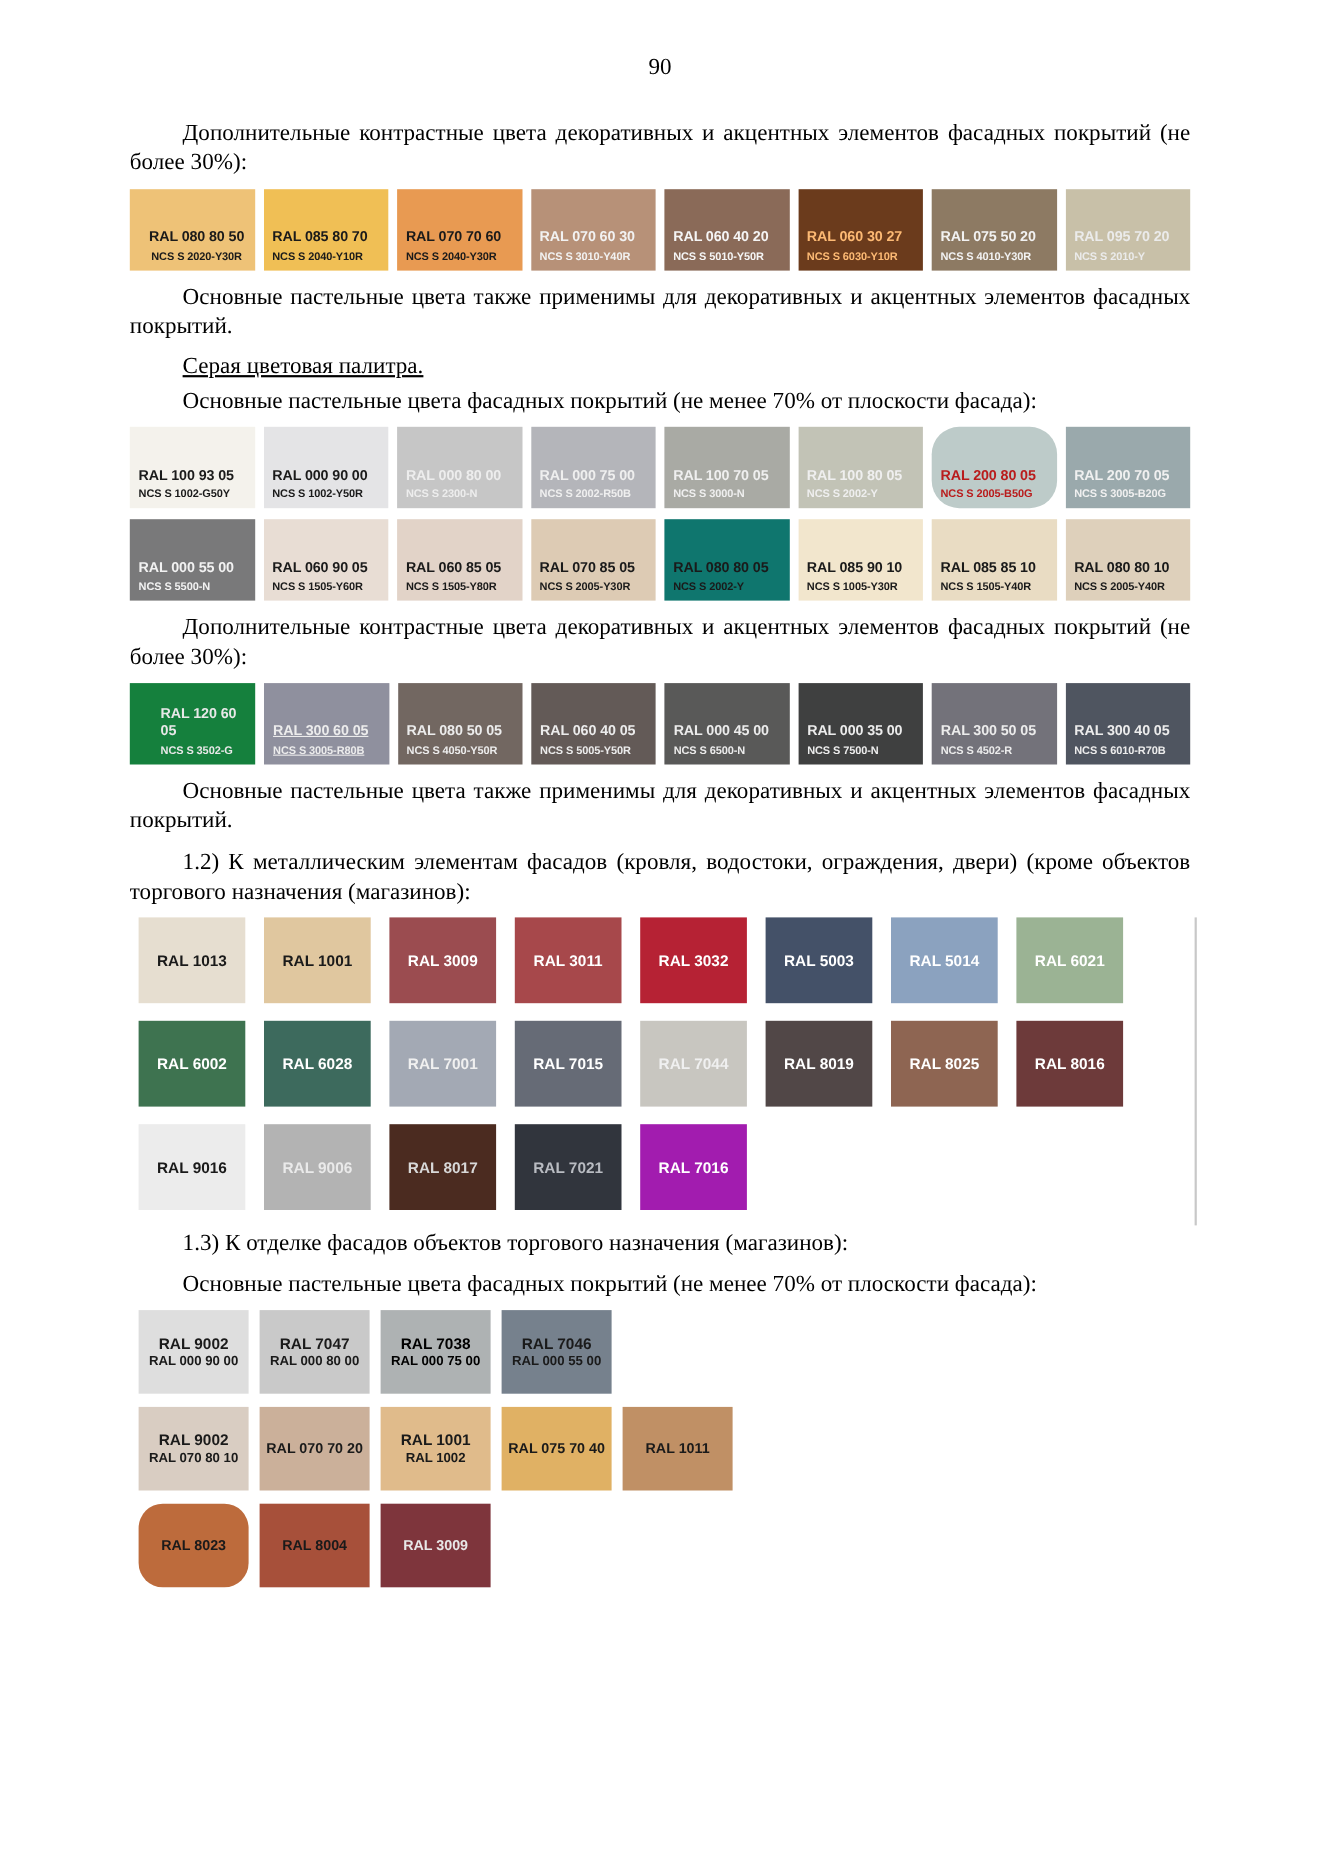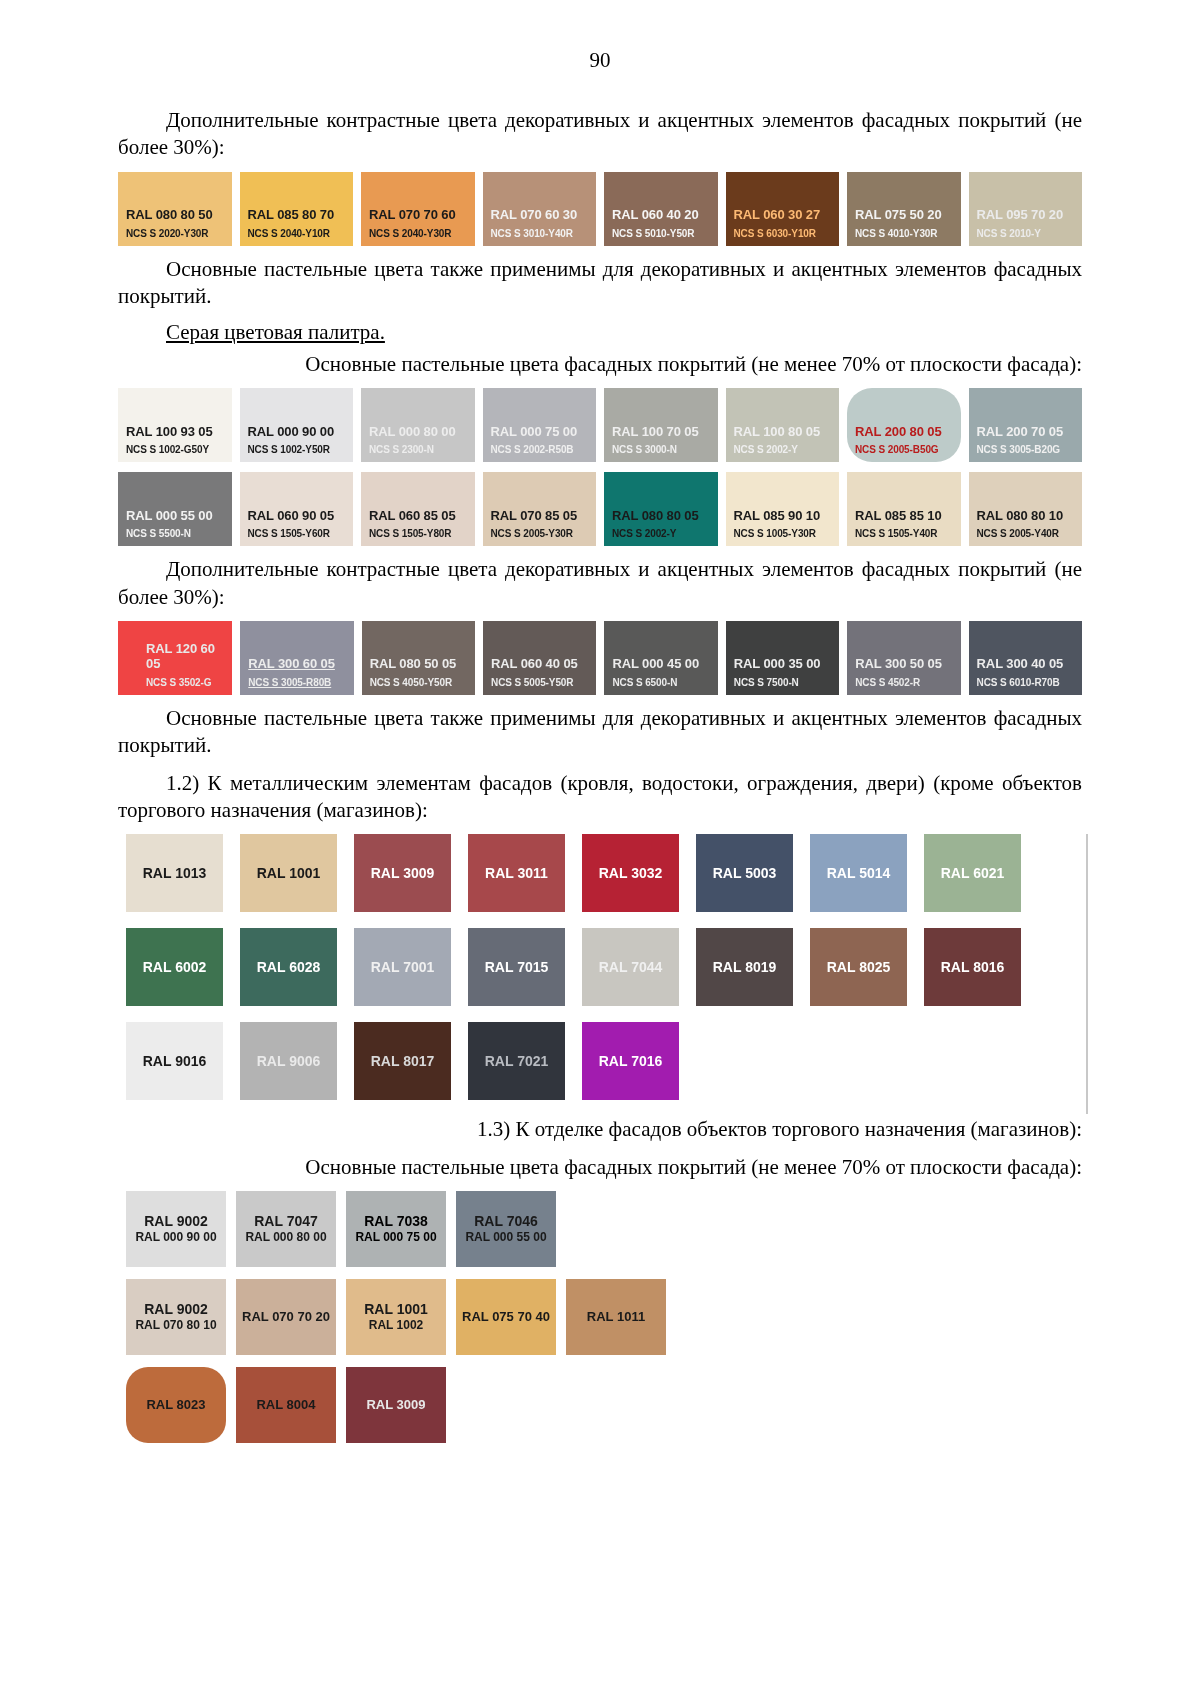--- a/index.html
+++ b/index.html
@@ -28,21 +28,21 @@
     margin-bottom: 34px;
   }
   p.para {
     font-family: "Liberation Serif", serif;
     font-size: 21px;
     line-height: 1.30;
     text-align: justify;
     text-indent: 48px;
     margin: 0 0 10px 0;
   }
-  p.nojust { text-align: right; }
+  p.nojust { text-align: left; }
   .underline-head {
     font-family: "Liberation Serif", serif;
     font-size: 21px;
     text-indent: 48px;
     margin: 0 0 6px 0;
   }
   .underline-head span.u {
     text-decoration: underline;
   }
 
@@ -138,21 +138,21 @@
 </head>
 <body>
 
 <div class="page">
 
   <div class="page-number">90</div>
 
   <p class="para">Дополнительные контрастные цвета декоративных и акцентных элементов фасадных покрытий (не более 30%):</p>
 
   <div class="swatch-row" id="row-warm">
-      <div class="swatch" style="background: rgb(238, 194, 119); color: rgb(26, 26, 26);">
+      <div class="swatch" style="background: rgb(238, 194, 119); color: rgb(26, 26, 26); text-align: center;">
         <div class="code">RAL 080 80 50</div>
         <div class="ncs">NCS S 2020-Y30R</div>
       </div>
       <div class="swatch" style="background: rgb(240, 191, 85); color: rgb(26, 26, 26);">
         <div class="code">RAL 085 80 70</div>
         <div class="ncs">NCS S 2040-Y10R</div>
       </div>
       <div class="swatch" style="background: rgb(232, 154, 82); color: rgb(26, 26, 26);">
         <div class="code">RAL 070 70 60</div>
         <div class="ncs">NCS S 2040-Y30R</div>
@@ -250,21 +250,21 @@
       </div>
       <div class="swatch" style="background: rgb(222, 208, 187); color: rgb(26, 26, 26);">
         <div class="code">RAL 080 80 10</div>
         <div class="ncs">NCS S 2005-Y40R</div>
       </div>
     </div>
 
   <p class="para">Дополнительные контрастные цвета декоративных и акцентных элементов фасадных покрытий (не более 30%):</p>
 
   <div class="swatch-row" id="row-gray3">
-      <div class="swatch" style="background: #ef4444; color: rgb(232, 232, 232); padding-left: 28px;">
+      <div class="swatch" style="background: #15803d; color: rgb(232, 232, 232); padding-left: 28px;">
         <div class="code">RAL 120 60 05</div>
         <div class="ncs">NCS S 3502-G</div>
       </div>
       <div class="swatch" style="background: rgb(143, 144, 158); color: rgb(236, 236, 236); text-decoration: underline;">
         <div class="code">RAL 300 60 05</div>
         <div class="ncs">NCS S 3005-R80B</div>
       </div>
       <div class="swatch" style="background: rgb(114, 103, 97); color: rgb(236, 236, 236);">
         <div class="code">RAL 080 50 05</div>
         <div class="ncs">NCS S 4050-Y50R</div>

